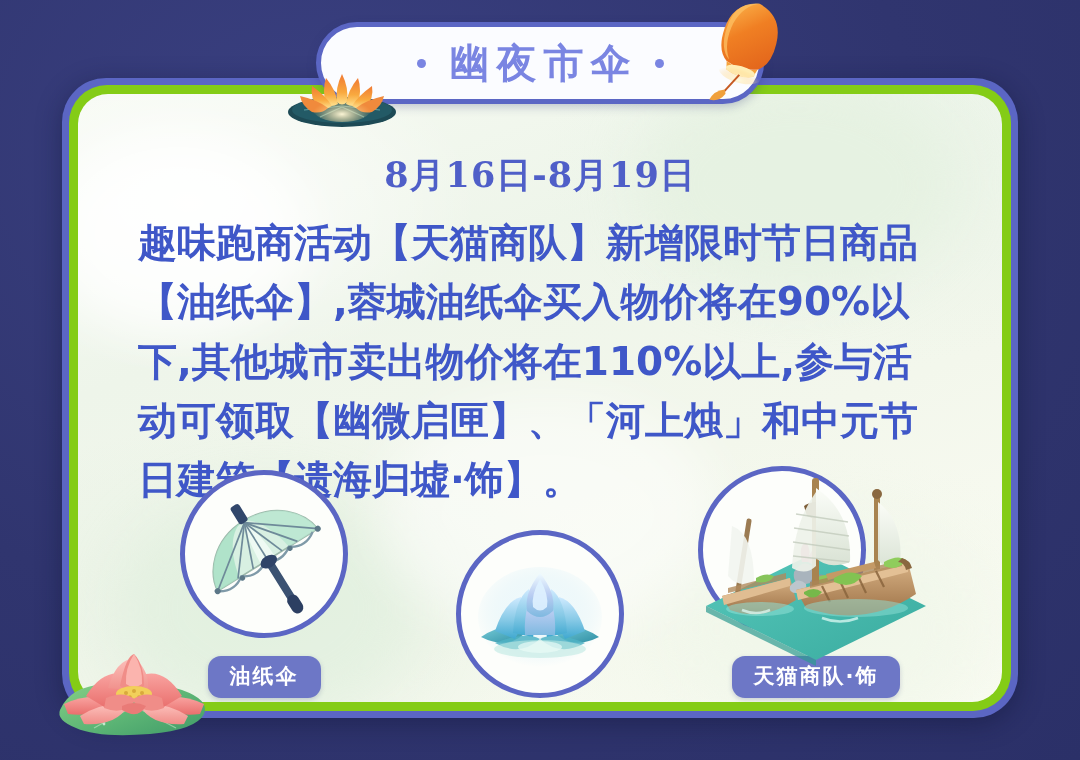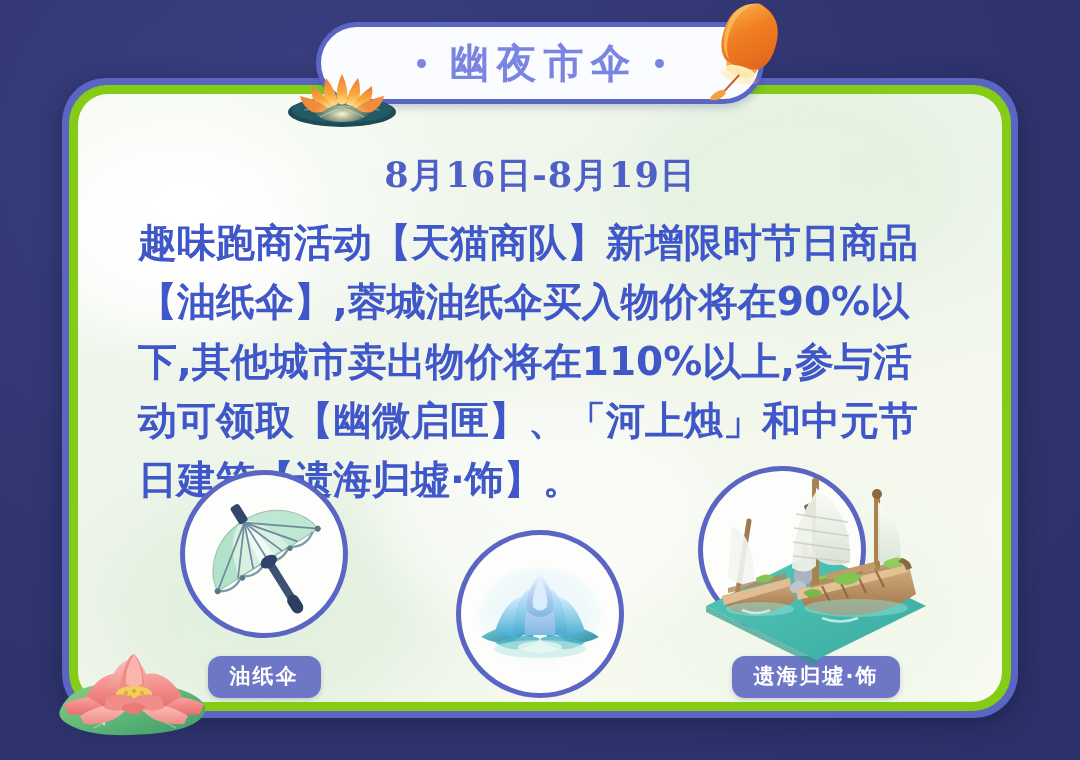--- a/index.html
+++ b/index.html
@@ -388,21 +388,21 @@
                     <ellipse cx="158" cy="142" rx="52" ry="9" fill="#8fe0d6" opacity=".5"></ellipse>
                   </g>
 
                   <g fill="none" stroke="#dffaf4" stroke-width="2.6" opacity=".75">
                     <path d="M44 144 q14 6 28 0"></path>
                     <path d="M124 152 q18 7 36 0"></path>
                   </g>
                 </svg>
               </div>
             </div>
-            <div class="reward-label">遗海归墟·饰</div>
+            <div class="reward-label">天猫商队·饰</div>
           </div>
 
         </div>
       </div>
     </div>
   </div>
 
   <div id="banner-wrap">
     <div id="banner">
       <span class="banner-dot l"></span>

